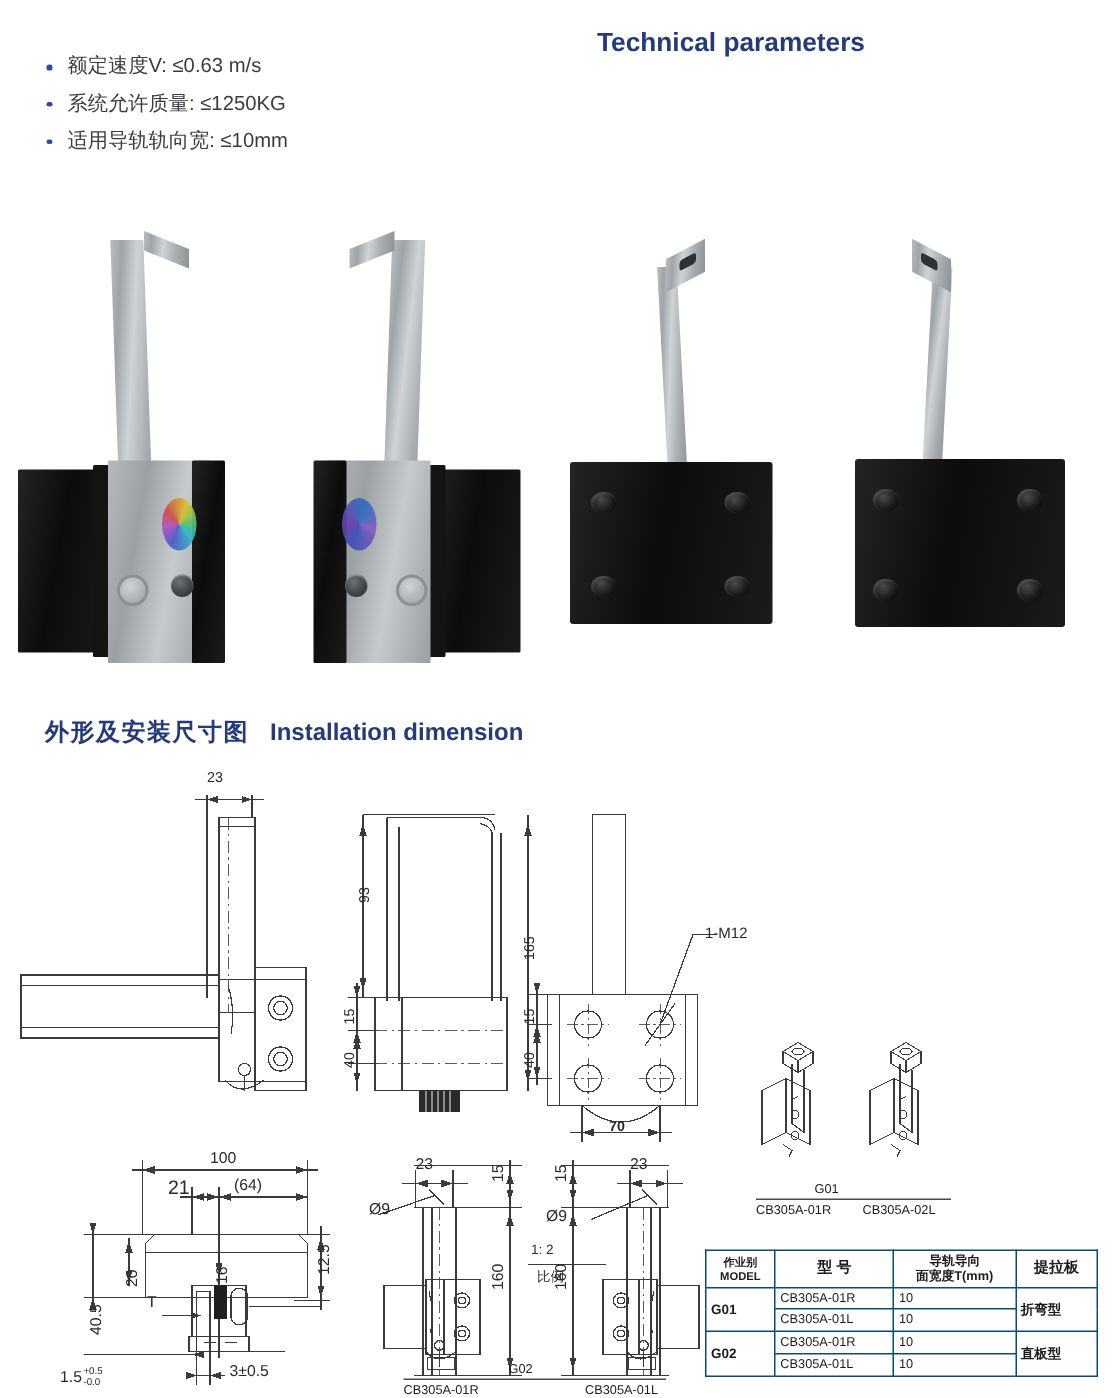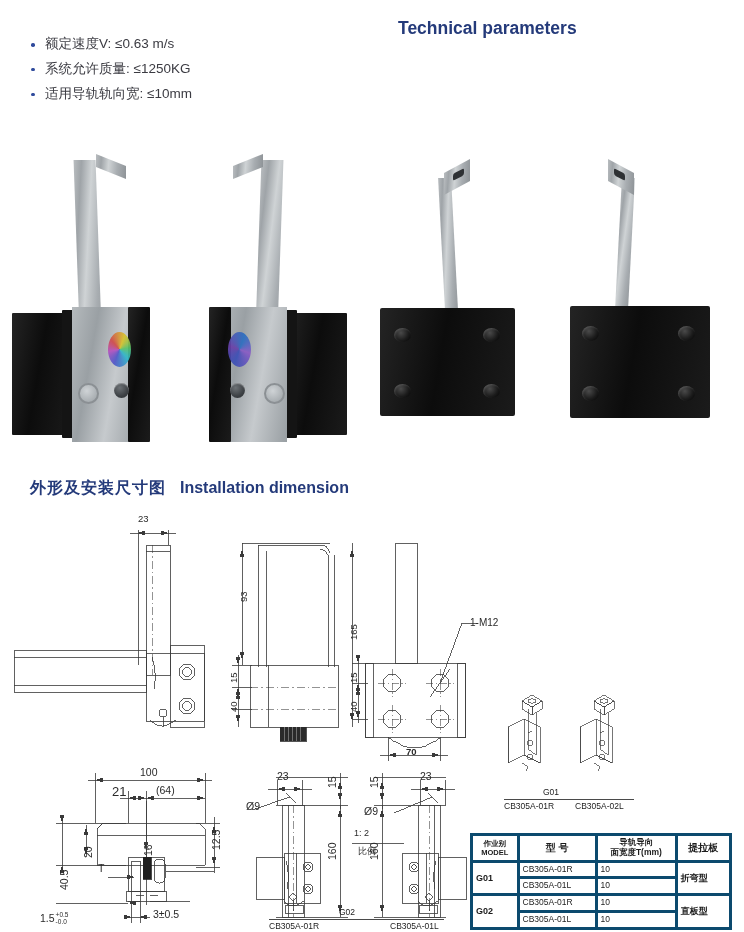--- a/index.html
+++ b/index.html
@@ -68,21 +68,21 @@
   }
   .dim{font-size:9.5px;color:#2a2a2a;position:absolute;white-space:nowrap;font-family:"Liberation Sans",sans-serif;}
   .dim.v{transform-origin:0 0;transform:rotate(-90deg);}
 
   
   table.parts{
     border-collapse:collapse;font-size:8.5px;color:#1c1c1c;
     position:absolute;background:#fff;
   }
   table.parts td,table.parts th{
-    border:3px solid #0c4a6e;vertical-align:middle;
+    border:1px solid #0c4a6e;vertical-align:middle;
     padding:2px 3px;font-weight:normal;white-space:nowrap;line-height:1.15;margin-left:24px;
   }
   table.parts th{font-weight:bold;font-size:10px;}
   table.parts th.mdl{font-size:7.5px;line-height:1.2;}
   table.parts td.bold{font-weight:bold;font-size:9px;}
 
   .capt{position:absolute;font-size:8.5px;color:#1c1c1c;white-space:nowrap;text-align:center;}
   .rule{position:absolute;background:#4a4a4a;height:1px;}
 </style>
 </head>

